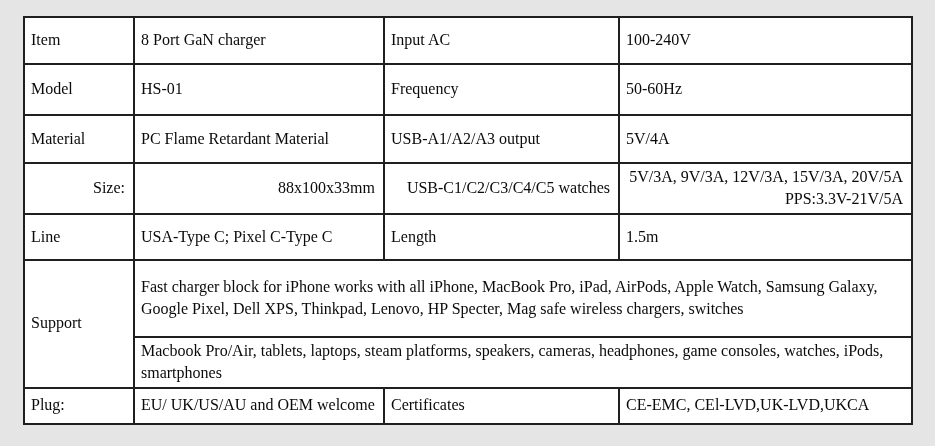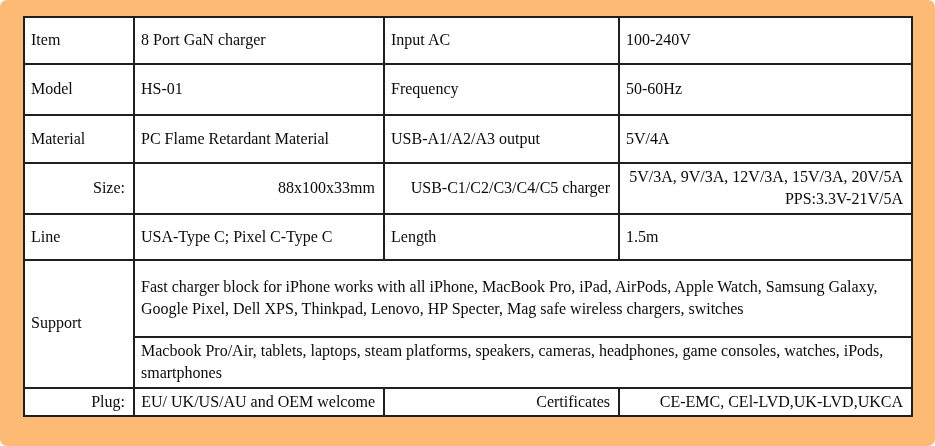--- a/index.html
+++ b/index.html
@@ -4,25 +4,24 @@
 <style>
   html, body {
     margin: 0;
     padding: 0;
     background: #ffffff;
   }
   .canvas {
     position: relative;
     width: 935px;
     height: 446px;
-    background: #fdba74;
+    background: #e5e5e5;
     font-family: "Liberation Serif", "DejaVu Serif", serif;
     color: #0a0a0a;
     overflow: hidden;
-    border-radius: 7px;
   }
   table.spec-table {
     position: absolute;
     left: 23px;
     top: 16px;
     width: 888px;
     border-collapse: collapse;
     table-layout: fixed;
     background: #ffffff;
   }
@@ -38,21 +37,21 @@
   col.c2 { width: 250px; }
   col.c3 { width: 235px; }
   col.c4 { width: 293px; }
   tr.r-std1 { height: 47px; }
   tr.r-std2 { height: 51px; }
   tr.r-std3 { height: 48px; }
   tr.r-std4 { height: 46px; text-align: right; }
   tr.r-std5 { height: 46px; }
   tr.r-support-a { height: 77px; }
   tr.r-support-b { height: 50px; }
-  tr.r-plug { height: 28px; text-align: right; }
+  tr.r-plug { height: 36px; }
   td.multiline { white-space: pre-line; }
 </style>
 </head>
 <body>
 
 <div class="canvas">
   <table class="spec-table">
     <colgroup>
       <col class="c1">
         <col class="c2">
@@ -74,21 +73,21 @@
       </tr>
       <tr class="r-std3">
         <td>Material</td>
         <td>PC Flame Retardant Material</td>
         <td>USB-A1/A2/A3 output</td>
         <td>5V/4A</td>
       </tr>
       <tr class="r-std4">
         <td>Size:</td>
         <td>88x100x33mm</td>
-        <td>USB-C1/C2/C3/C4/C5 charger</td>
+        <td>USB-C1/C2/C3/C4/C5 watches</td>
         <td class="multiline">5V/3A, 9V/3A, 12V/3A, 15V/3A, 20V/5A
 PPS:3.3V-21V/5A</td>
       </tr>
       <tr class="r-std5">
         <td>Line</td>
         <td>USA-Type C; Pixel C-Type C</td>
         <td>Length</td>
         <td>1.5m</td>
       </tr>
       <tr class="r-support-a">

